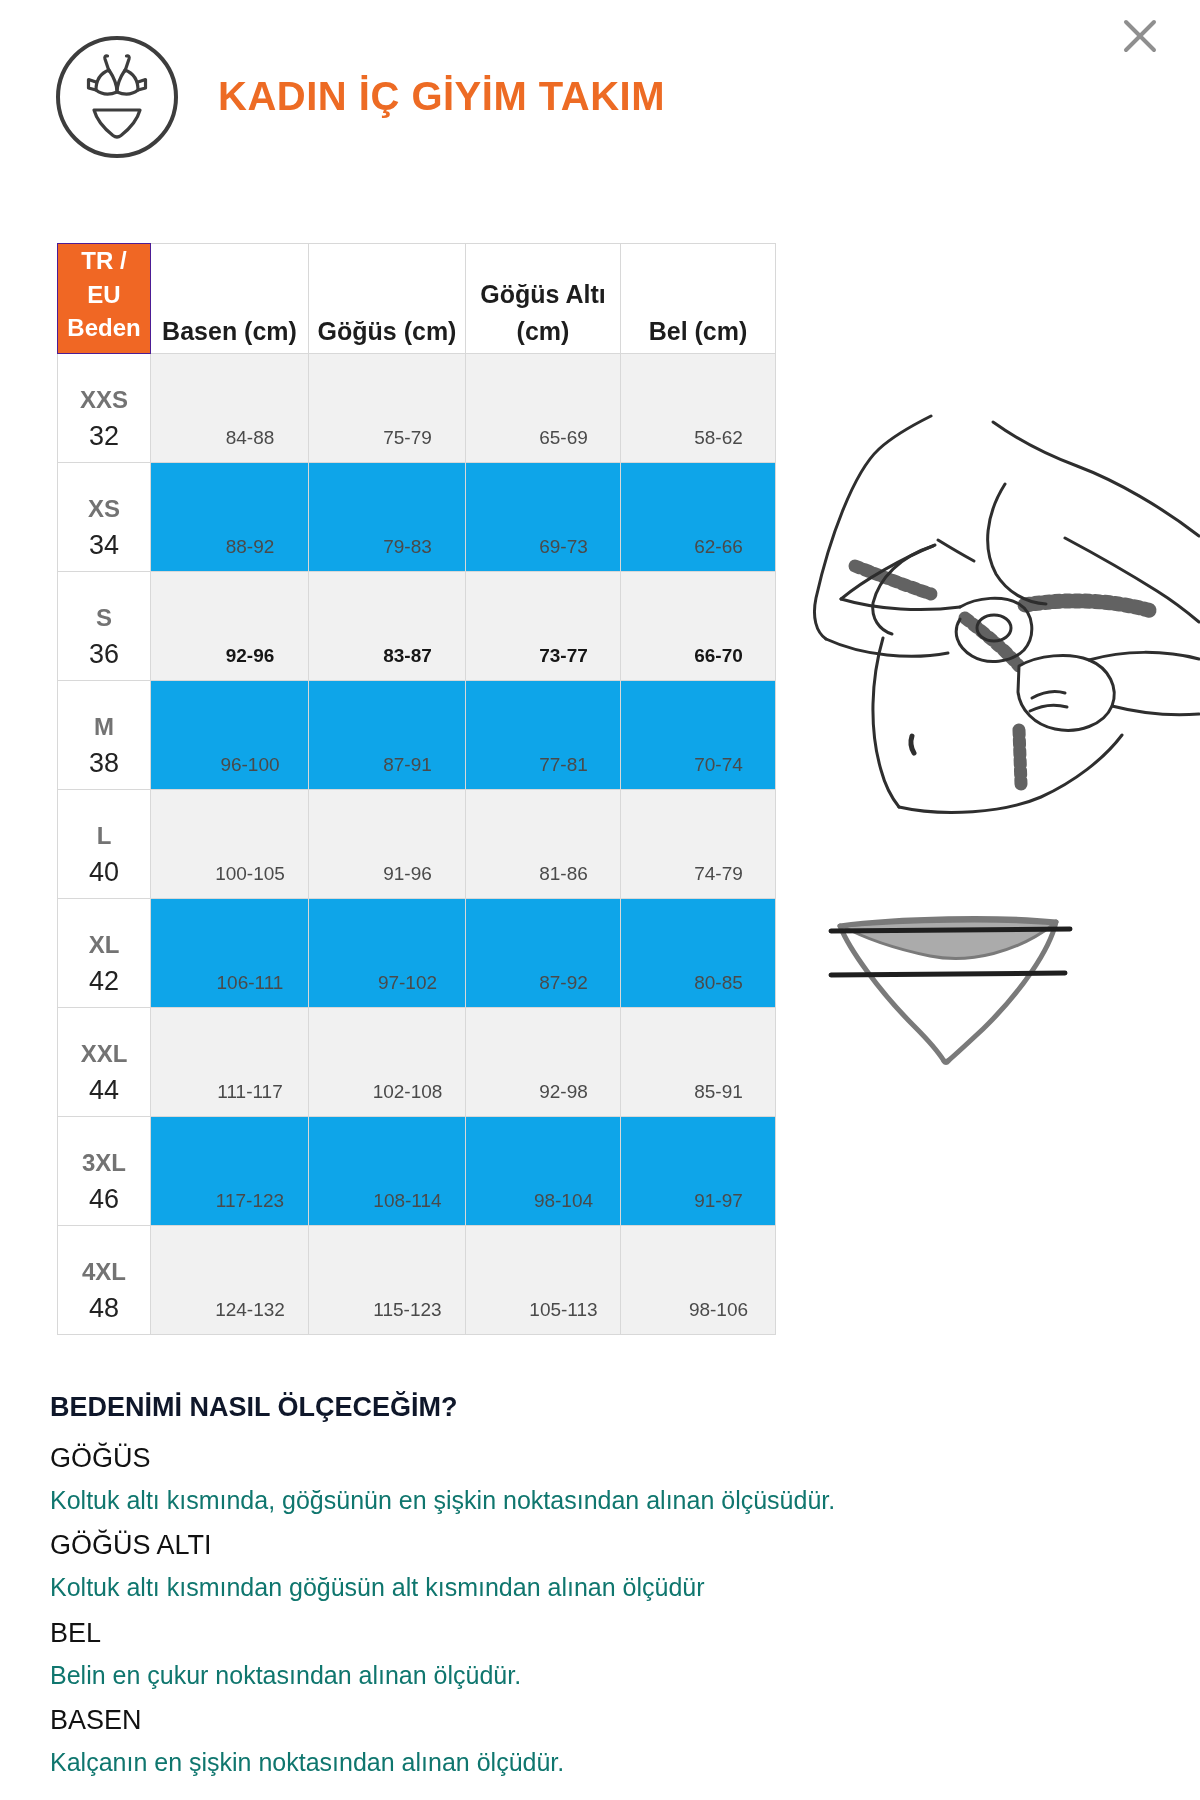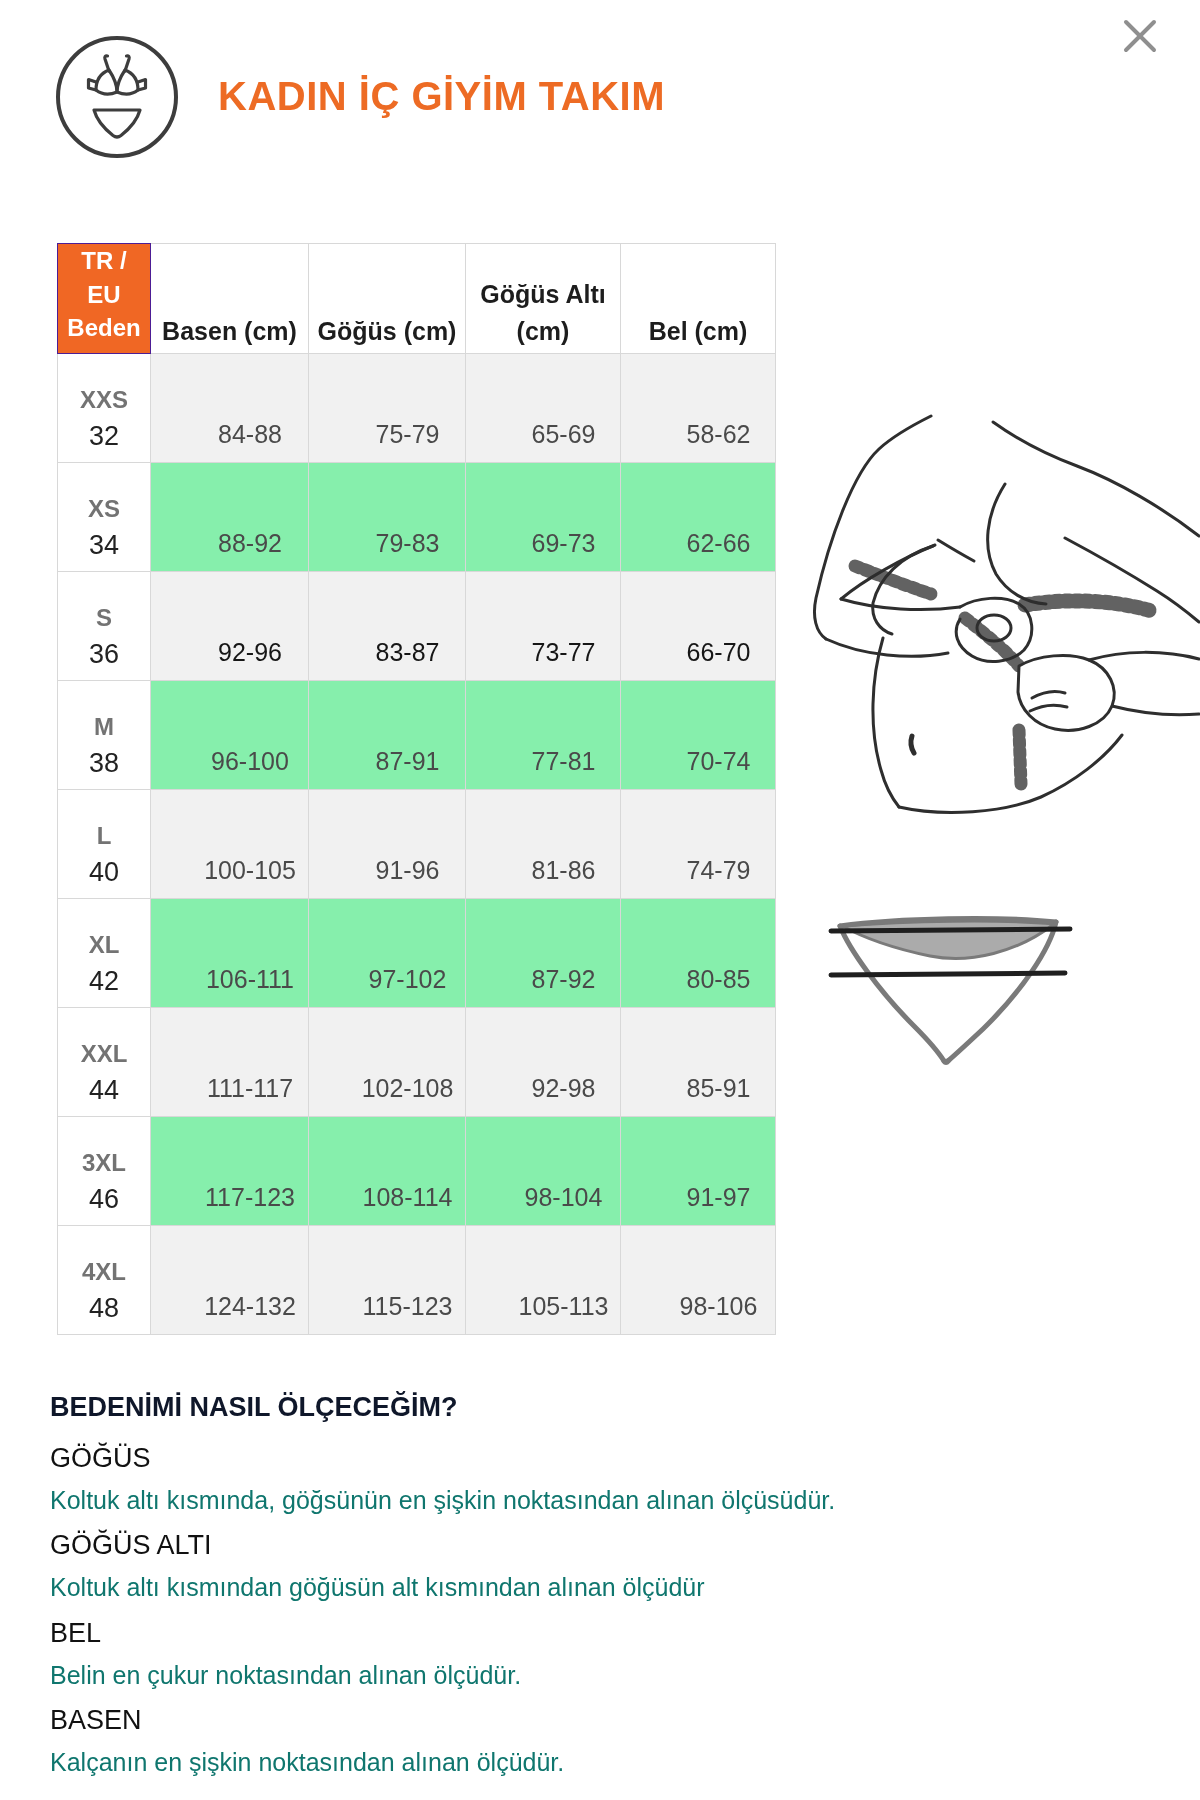--- a/index.html
+++ b/index.html
@@ -28,38 +28,38 @@
     position:absolute; left:57px; top:243px; width:718px;
     border-collapse:collapse; table-layout:fixed;
   }
   .size-table col.c0 { width:93px; }
   .size-table col.c1 { width:158px; }
   .size-table col.c2 { width:157px; }
   .size-table col.c3 { width:155px; }
   .size-table col.c4 { width:155px; }
   .size-table td, .size-table th {
     border:1px solid #d8d8d8; vertical-align:bottom; text-align:center;
-    background:#86efac;
+    background:#0ea5e9;
   }
   .size-table tr.hdr { height:107px; }
   .size-table tr.row { height:109px; }
   th.corner {
     background:#f06724; border:1px solid #4c1d95; color:#fff;
     font-size:24px; font-weight:bold; line-height:1.4; padding-bottom:8px;
   }
   th.colhead {
     font-size:25px; font-weight:bold; color:#1d1d1d; padding-bottom:2px;
     line-height:1.5; background:#fff;
   }
   tr.alt td.val { background:#f1f1f1; }
   td.size-cell { background:#fff !important; padding-bottom:10px; }
   .size-label { color:#737373; font-weight:bold; font-size:24px; }
   .size-number { color:#222; font-size:27px; margin-top:7px; }
-  td.val { font-size:25px; color:#4a4a4a; padding-bottom:13px;padding-left:41px; }
-  tr.hl td.val { font-weight:normal; color:#161616; }
+  td.val { font-size:19px; color:#4a4a4a; padding-bottom:13px;padding-left:41px; }
+  tr.hl td.val { font-weight:bold; color:#161616; }
   
   .bust-illu { position:absolute; left:783px; top:398px; }
   .panty-illu { position:absolute; left:818px; top:900px; }
   
   .guide { position:absolute; left:50px; top:1392px; width:920px; }
   .guide-heading { color:#0f172a; font-size:27px; font-weight:bold; margin-bottom:20px; }
   .guide-term { font-size:27px; font-weight:normal; color:#111; margin-top:14px; margin-bottom:11px; }
   .guide-def { font-size:25px; color:#0f766e; line-height:1.25; margin-bottom:6px; }
 </style>
 </head>

